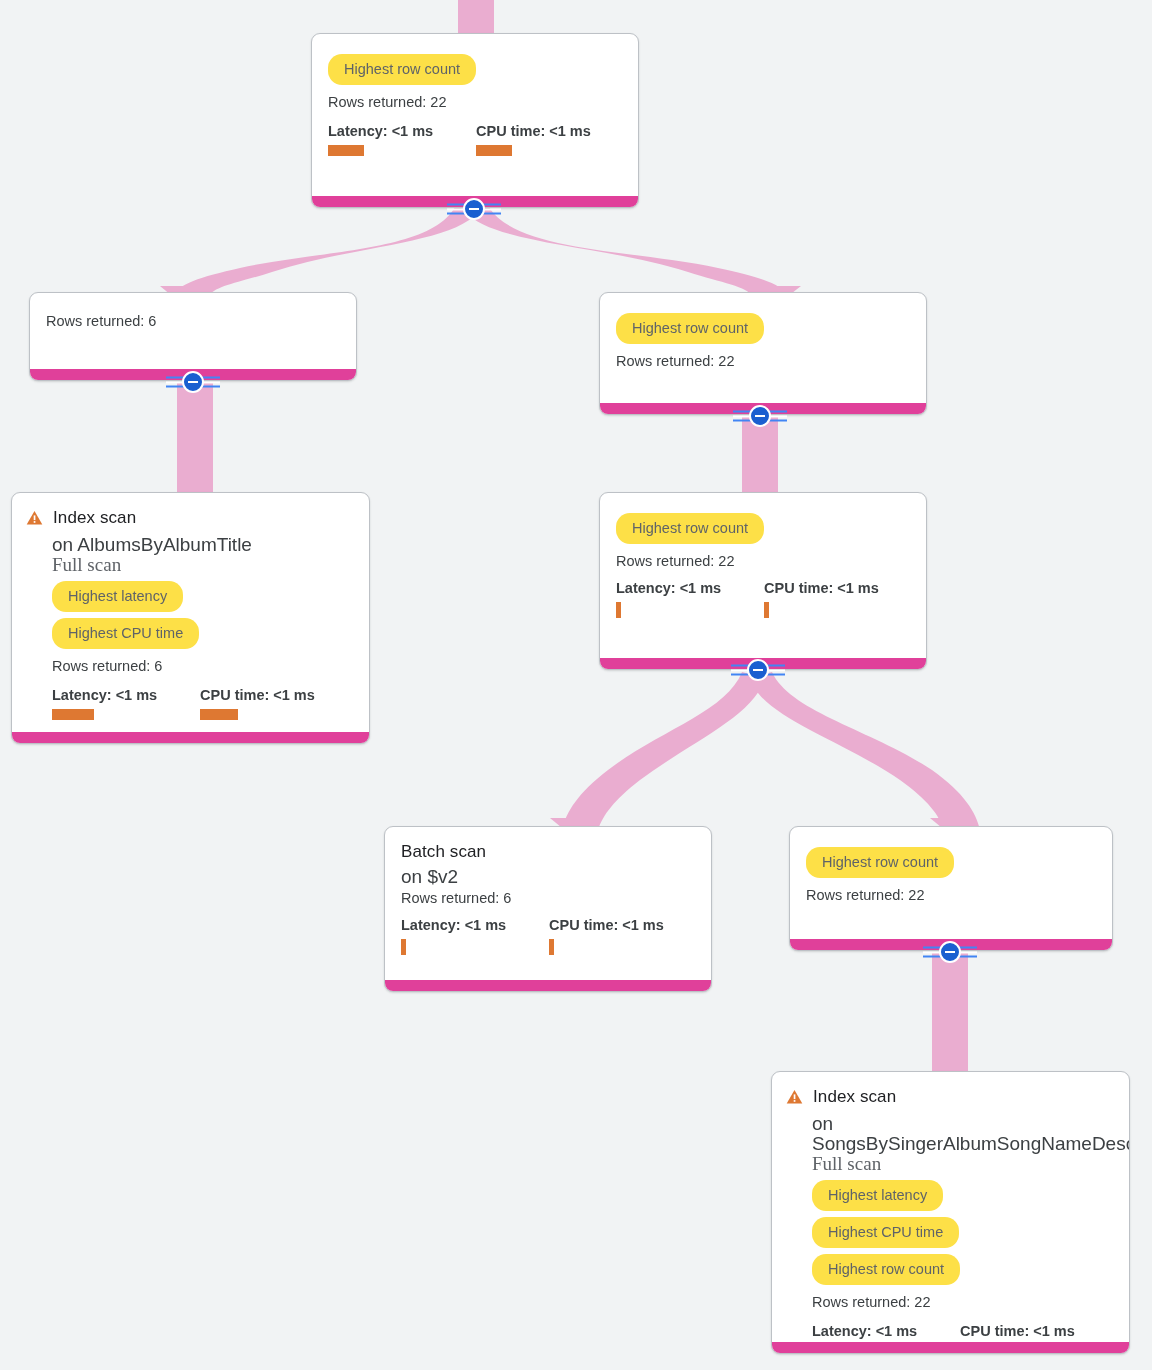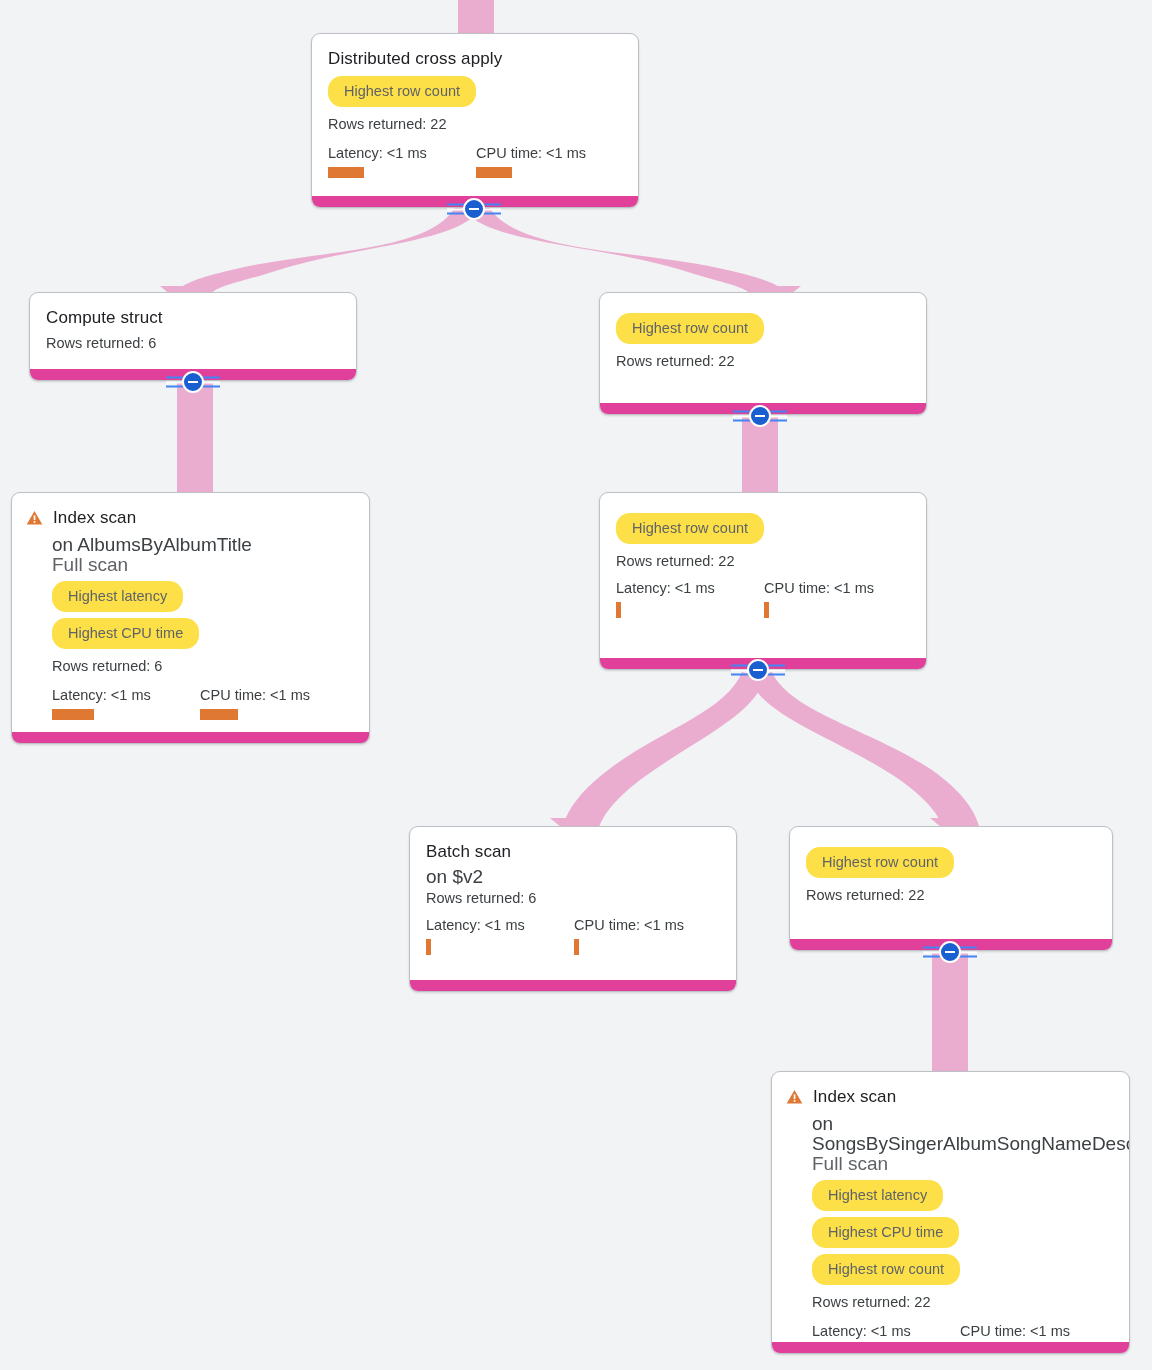--- a/index.html
+++ b/index.html
@@ -30,35 +30,35 @@
 
   .title-row{display:flex;align-items:flex-start;gap:10px;}
   .warn-icon{flex:0 0 auto;margin-top:3px;}
   .node-title{
     font-size:17px;color:#202124;line-height:22px;
     letter-spacing:.1px;
   }
   .indent{padding-left:26px;}
 
   .sub{font-size:19px;color:#3c4043;line-height:20px;margin-top:5px;}
-  .sub.muted{color:#5f6368;margin-top:0;}
+  .sub.muted{color:#5f6368;margin-top:0;font-family:Liberation Serif, serif;}
 
   .pill{
     display:inline-block;
     background:#fde047;color:#5f6368;
     font-size:14.5px;line-height:18px;
     padding:6px 16px 7px 16px;
     border-radius:14px;
     margin-top:6px;
   }
   .pillwrap{display:block;}
 
   .rows{font-size:14.5px;color:#3c4043;line-height:20px;margin-top:7px;}
 
-  .metrics{display:flex;margin-top:10px;}
+  .metrics{display:flex;margin-top:10px;font-weight:bold;}
   .metric{box-sizing:border-box;}
   .metric-label{font-size:14.5px;color:#3c4043;line-height:19px;white-space:nowrap;}
   .metric-bar{height:11px;background:#de7832;margin-top:4px;}
 
   .footer-bar{
     position:absolute;left:0;right:0;bottom:0;
     height:11px;background:#e0409a;
   }
 
   
@@ -137,23 +137,20 @@
                C 939 815, 928 800, 900 780
                C 842 740, 760 716, 750 678 Z"></path>
       <path d="M 930 818 L 965 818 L 947 832 Z"></path>
 
       <rect x="932" y="952" width="36" height="122"></rect>
     </g>
   </svg>
 
   <div class="node" style="left:311px;top:33px;width:328px;height:175px;">
     <div class="node-body">
-      <div class="title-row">
-        <div class="node-title">Distributed cross apply</div>
-      </div>
       <div class="pillwrap">
         <span class="pill">Highest row count</span>
       </div>
       <div class="rows">Rows returned: 22</div>
       <div class="metrics">
         <div class="metric" style="width:148px;">
           <div class="metric-label">Latency: &lt;1 ms</div>
           <div class="metric-bar" style="width:36px;"></div>
         </div>
         <div class="metric">
@@ -170,23 +167,20 @@
         <i></i>
         <i></i>
       </div>
     <div class="btn">
         <s></s>
       </div>
   </div>
 
   <div class="node" style="left:29px;top:292px;width:328px;height:89px;">
     <div class="node-body">
-      <div class="title-row">
-        <div class="node-title">Compute struct</div>
-      </div>
       <div class="rows" style="margin-top:4px;">Rows returned: 6</div>
     </div>
     <div class="footer-bar"></div>
   </div>
   <div class="collapse" style="left:193px;top:382px;">
     <div class="lines">
         <i></i>
         <i></i>
         <i></i>
       </div>
@@ -275,21 +269,21 @@
     <div class="lines">
         <i></i>
         <i></i>
         <i></i>
       </div>
     <div class="btn">
         <s></s>
       </div>
   </div>
 
-  <div class="node" style="left:409px;top:826px;width:328px;height:166px;">
+  <div class="node" style="left:384px;top:826px;width:328px;height:166px;">
     <div class="node-body">
       <div class="title-row">
         <div class="node-title">Batch scan</div>
       </div>
       <div class="sub" style="margin-top:4px;">on $v2</div>
       <div class="rows" style="margin-top:1px;">Rows returned: 6</div>
       <div class="metrics" style="margin-top:8px;">
         <div class="metric" style="width:148px;">
           <div class="metric-label">Latency: &lt;1 ms</div>
           <div class="metric-bar" style="width:5px;height:16px;"></div>

